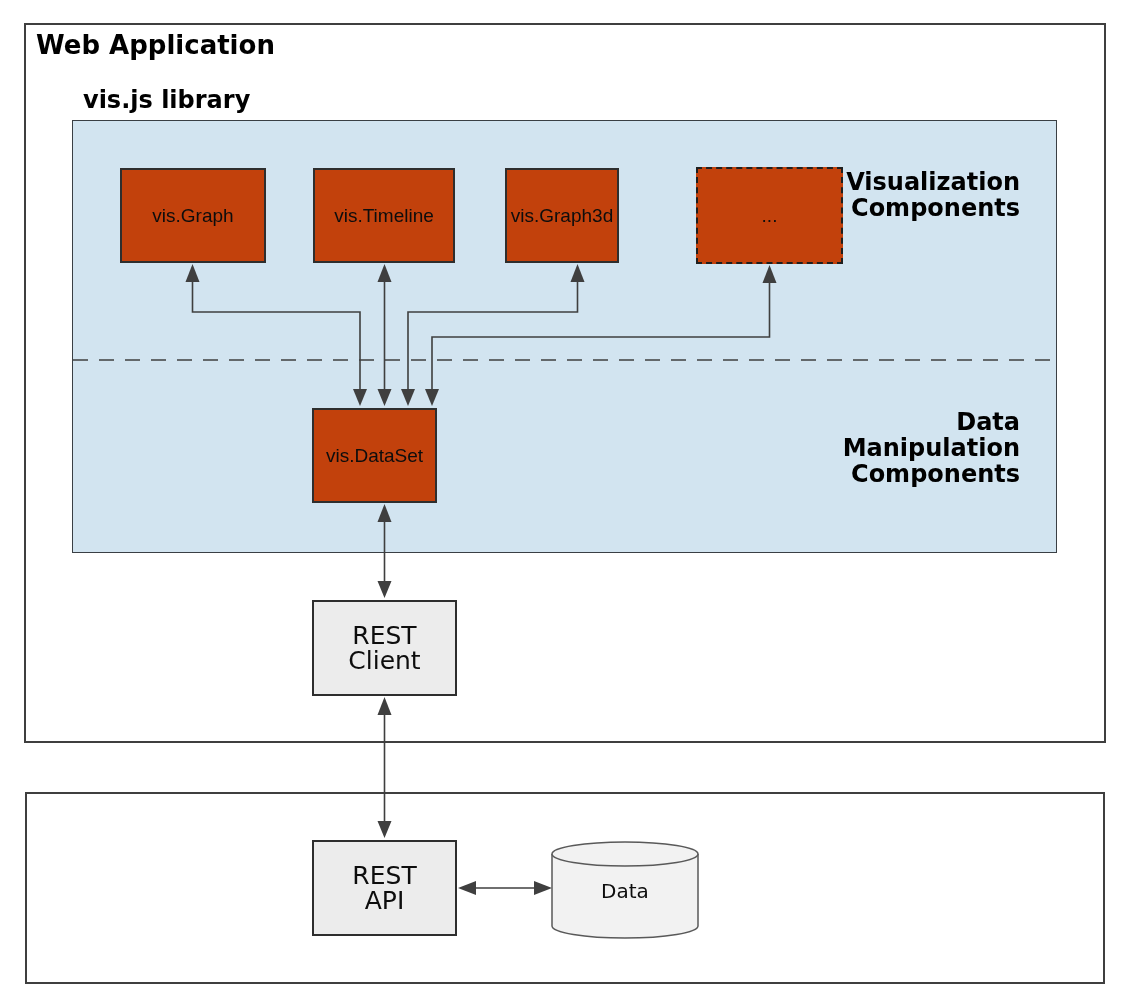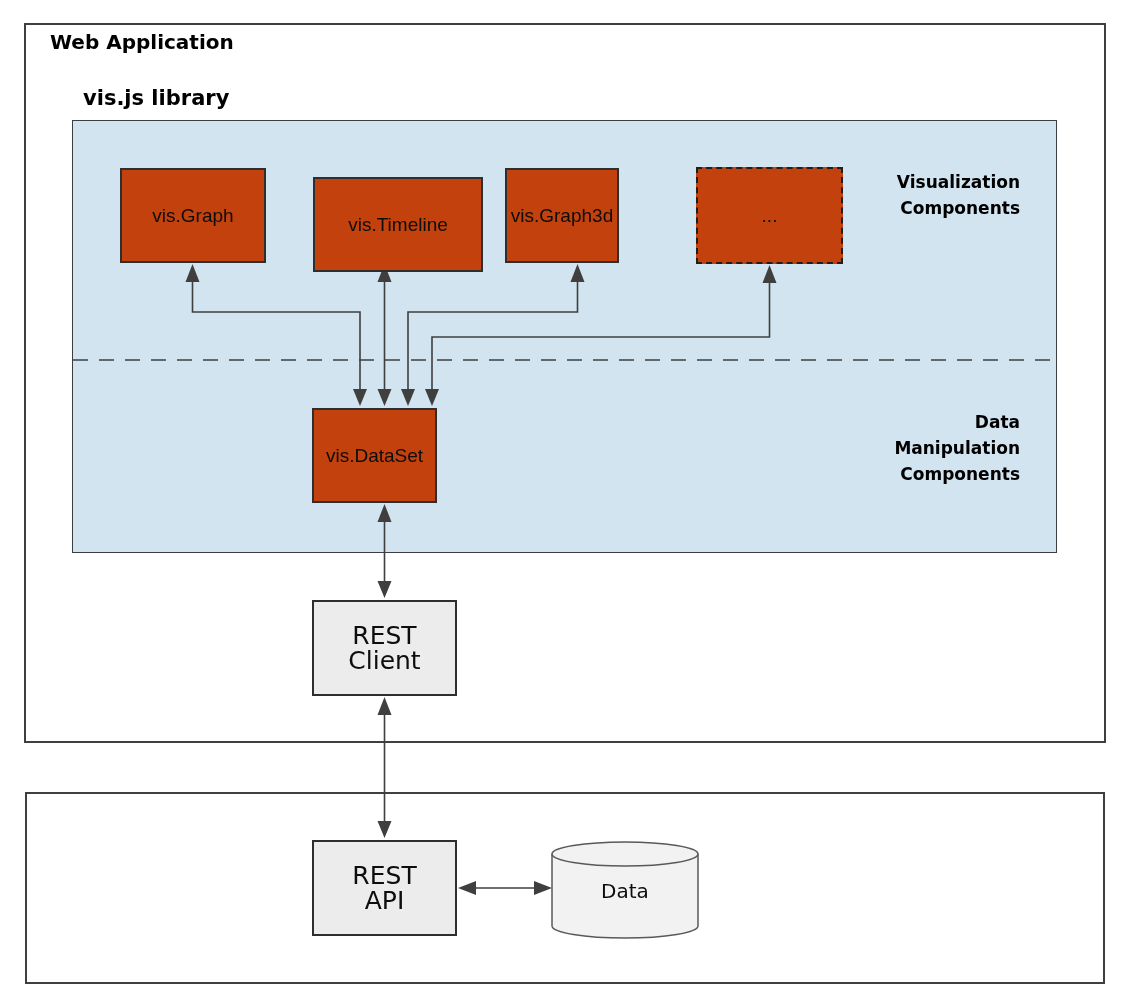--- a/index.html
+++ b/index.html
@@ -40,51 +40,50 @@
     color:#0d0d0d;
     white-space:pre-line;
   }
   .node.gray{
     background:#ececec;
     font-family:"DejaVu Sans", sans-serif;
     font-size:25px;
   }
   .node.dashedb{border:2px dashed #1f1f1f;}
   #node-graph   {left:120px;top:168px;width:146px;height:95px;}
-  #node-timeline{left:313px;top:168px;width:170px;height:95px;margin-top:9px;}
+  #node-timeline{left:313px;top:168px;width:142px;height:95px;}
   #node-graph3d {left:505px;top:168px;width:114px;height:95px;}
   #node-more    {left:696px;top:167px;width:147px;height:97px;}
   #node-dataset {left:312px;top:408px;width:125px;height:95px;}
   #node-restclient{left:312px;top:600px;width:145px;height:96px;}
   #node-restapi {left:312px;top:840px;width:145px;height:96px;}
   #label-datastore{
     left:552px;top:848px;width:146px;height:86px;
     display:flex;align-items:center;justify-content:center;
     font-family:"DejaVu Sans", sans-serif;
     font-size:20px;color:#0d0d0d;
   }
   
   .heading{
     font-family:"DejaVu Sans", sans-serif;
     font-weight:bold;
-    font-size:20px;
+    font-size:26px;
     color:#000;
-    margin-left:14px;
   }
   #title-webapp{left:36px;top:30px;}
   #title-webservice{left:37px;top:799px;}
   #label-vislib{
     left:83px;top:86px;
     font-family:"DejaVu Sans", sans-serif;
-    font-weight:bold;font-size:21px;color:#000;text-align:right;
+    font-weight:bold;font-size:24px;color:#000;text-align:right;
   }
   .sectionlabel{
     font-family:"DejaVu Sans", sans-serif;
     font-weight:bold;
-    font-size:17px;
+    font-size:24px;
     line-height:26px;
     color:#000;
     text-align:right;
     white-space:pre-line;
     width:200px;
   }
   #label-vizcomp {left:820px;top:169px;}
   #label-datacomp{left:820px;top:409px;}
   
   #wires{left:0;top:0;width:1128px;height:1008px;pointer-events:none;}

